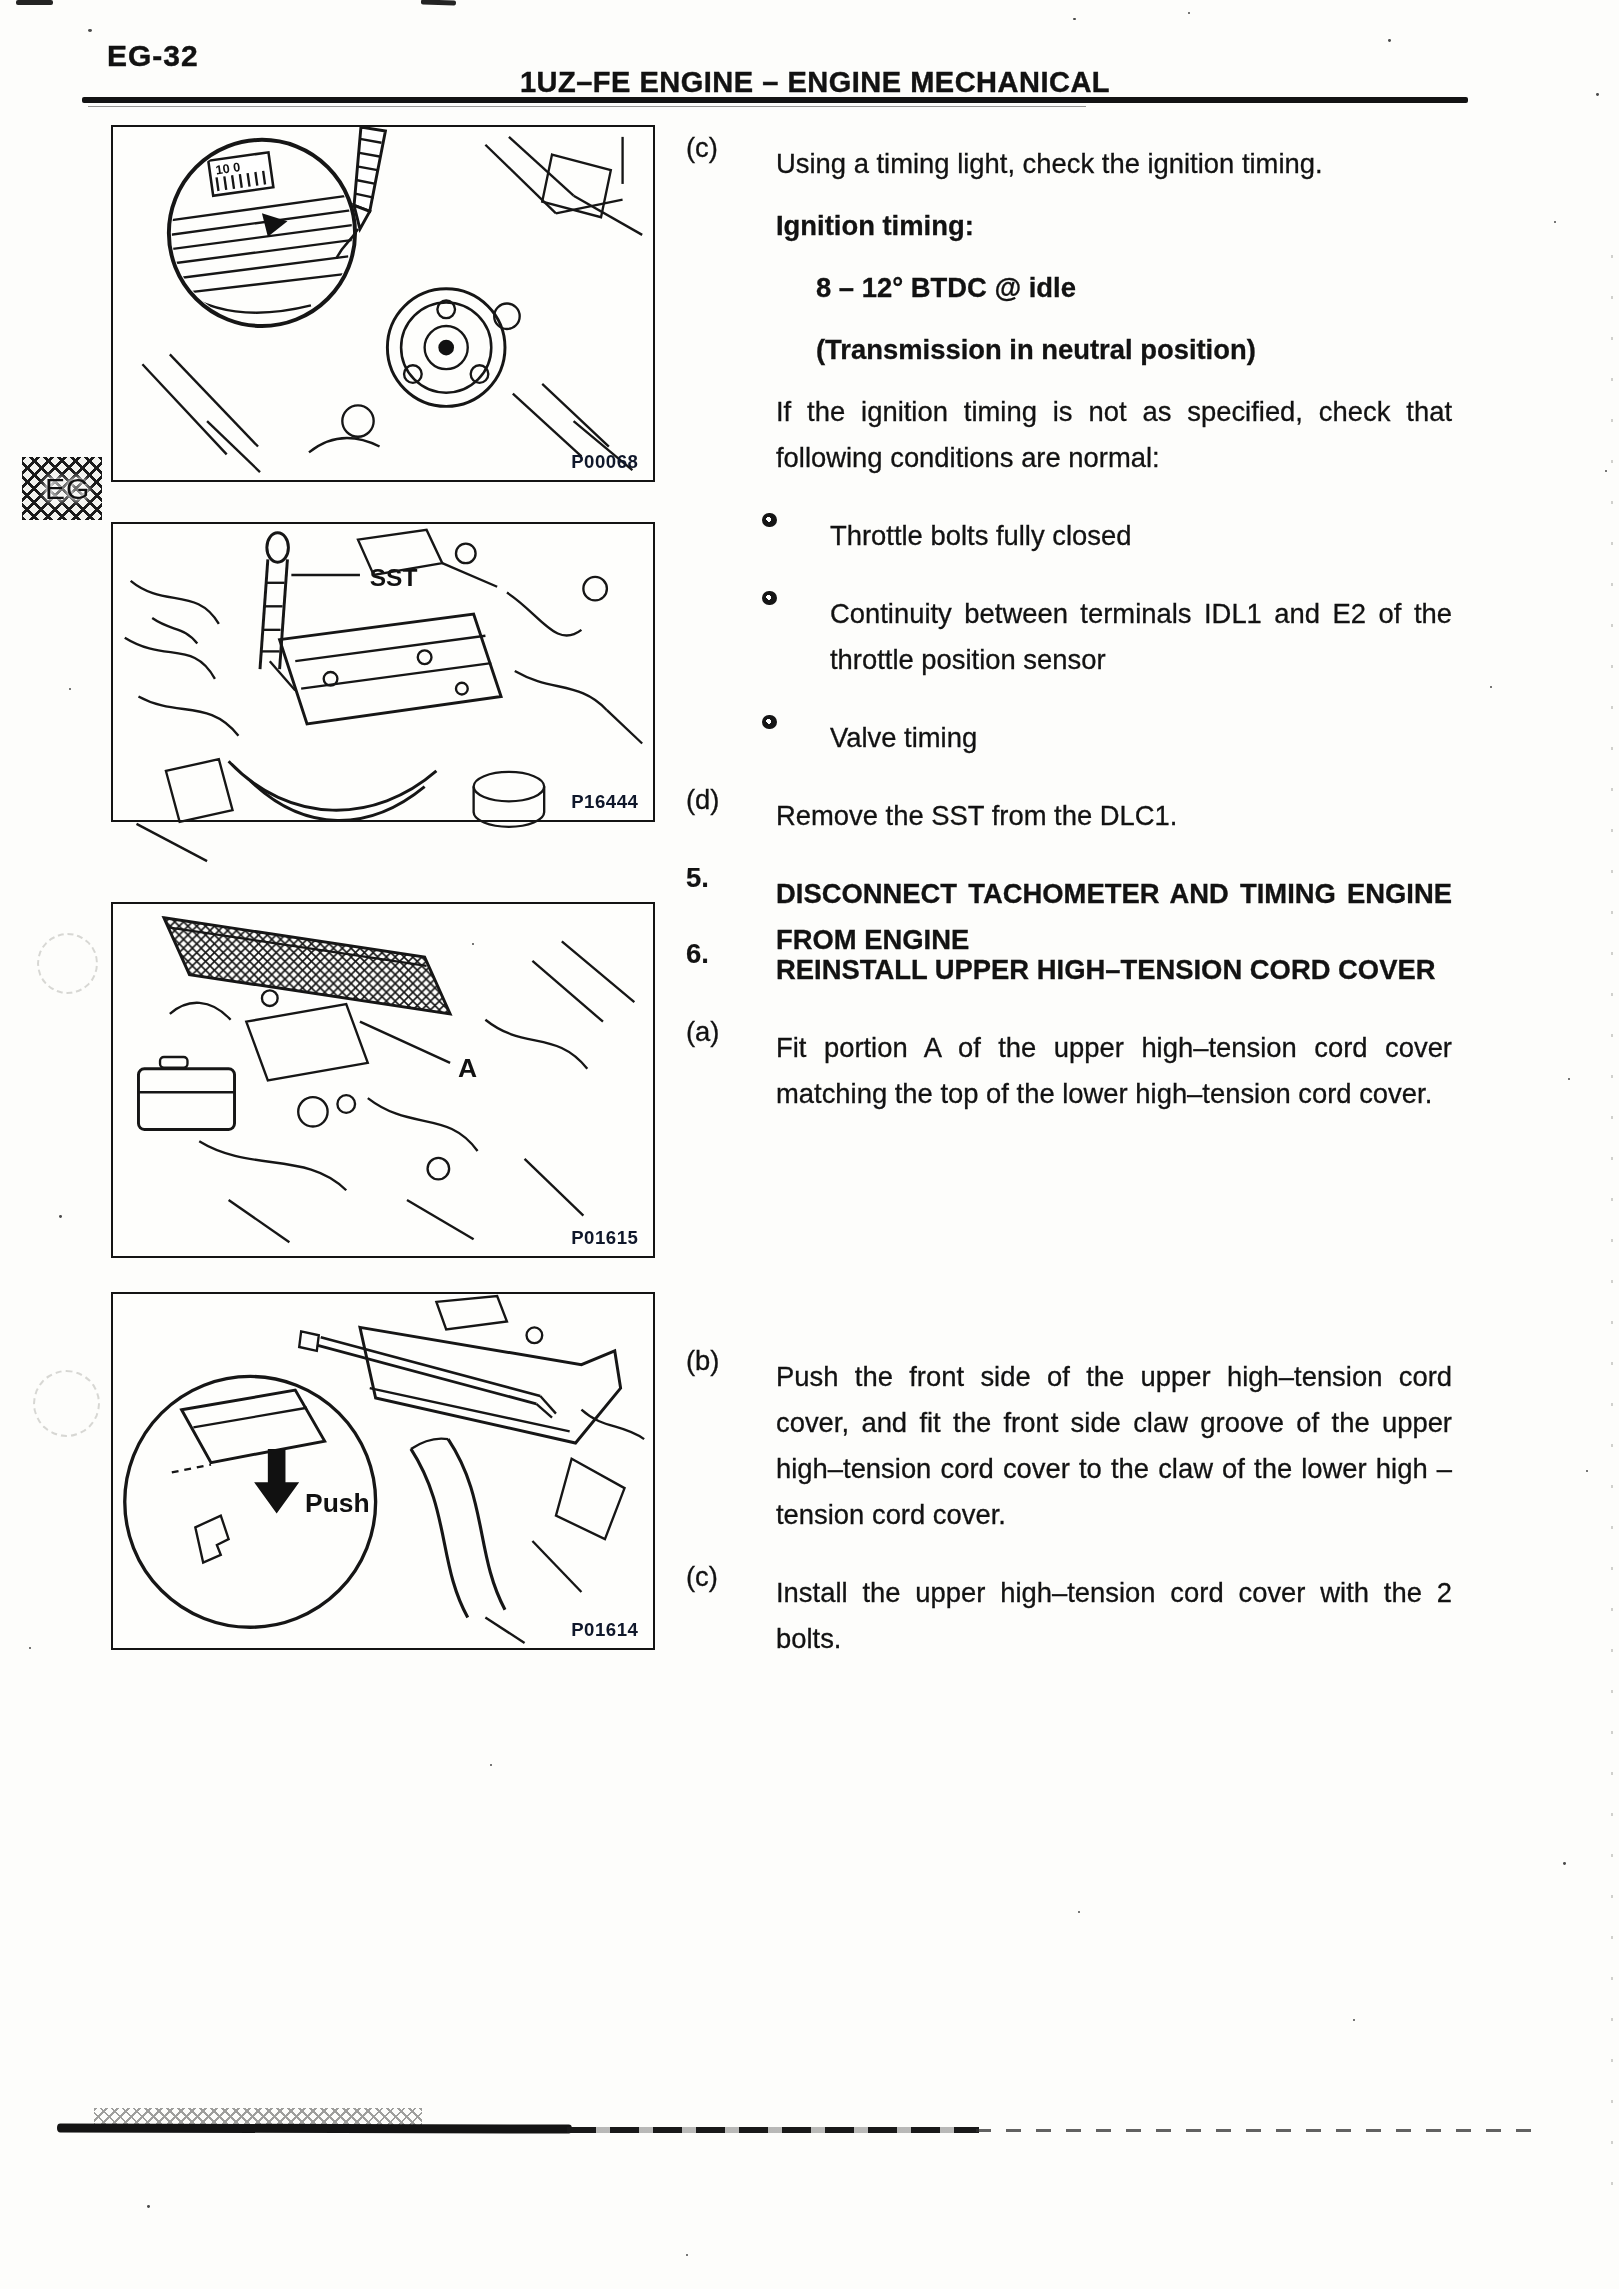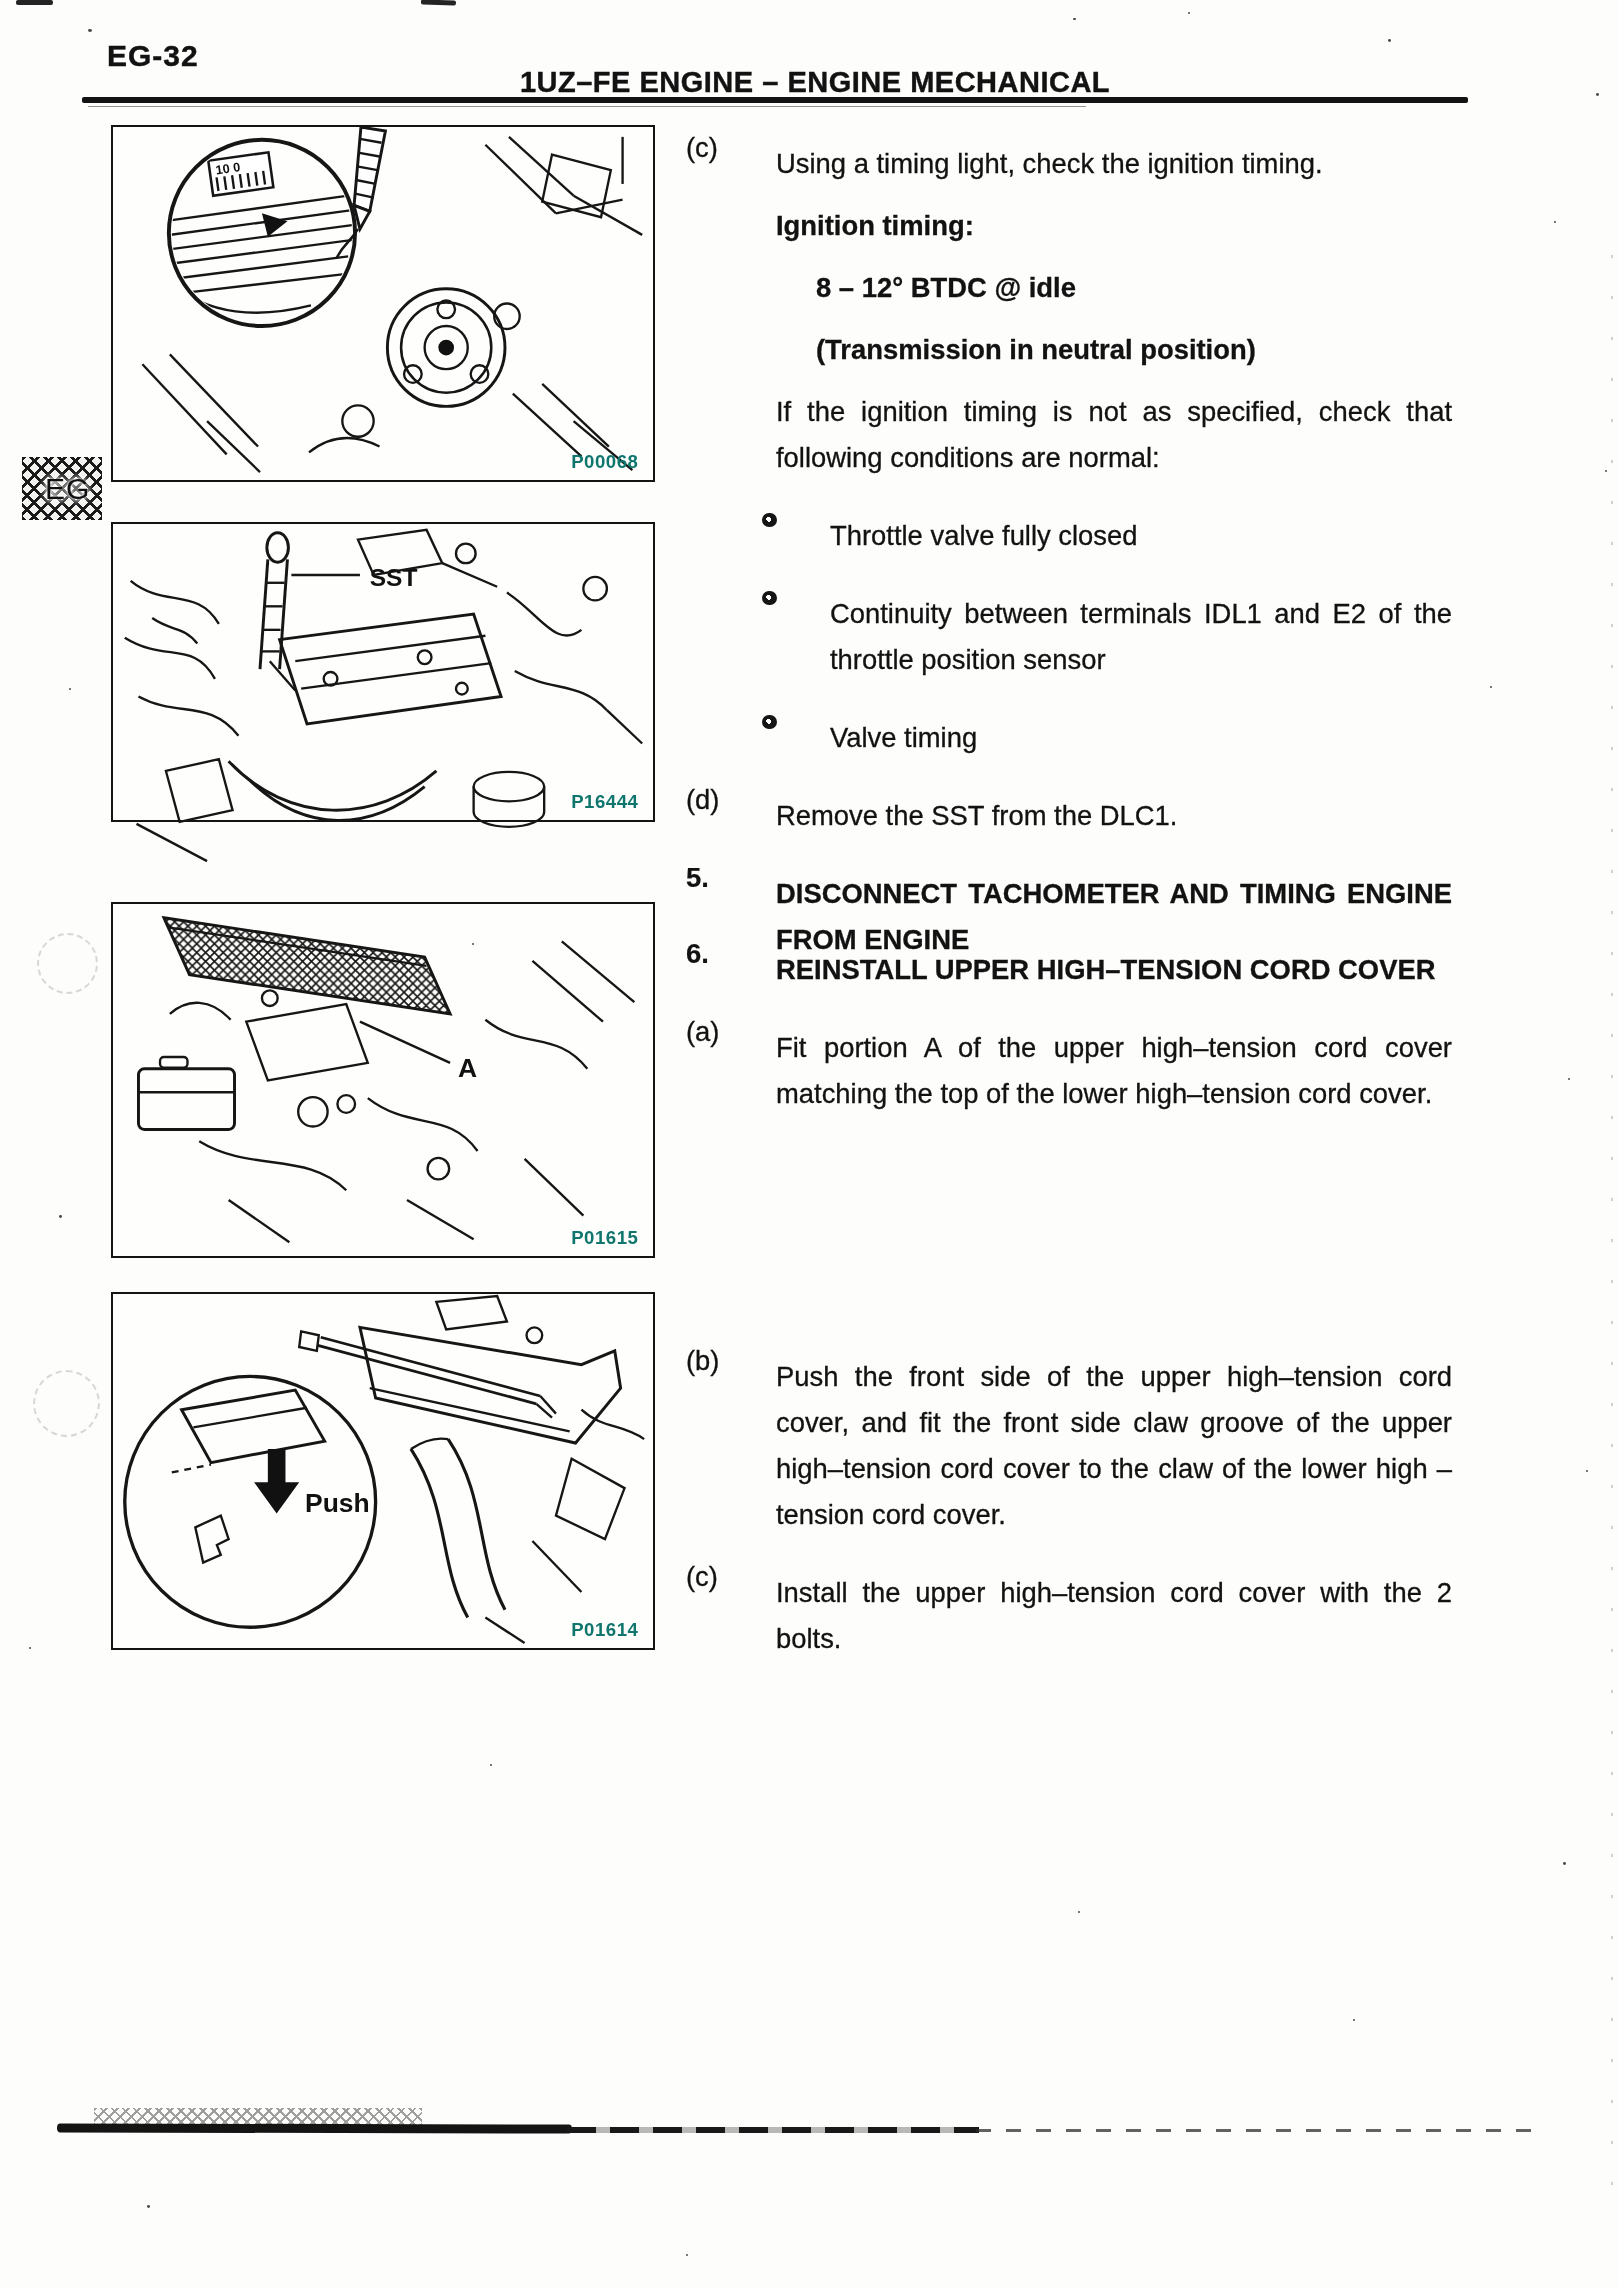--- a/index.html
+++ b/index.html
@@ -44,21 +44,21 @@
     margin-left:12px;
   }
   
   .figure{
     position:absolute;left:111px;width:544px;
     border:2.9px solid #141414;background:#fefefc;box-sizing:border-box;
   }
   .figure svg{position:absolute;left:0;top:0;}
   .fig-code{
     position:absolute;right:14.7px;bottom:6.9px;
-    font-size:18.6px;font-weight:700;letter-spacing:0.5px;color:#0f766e;
+    font-size:18.6px;font-weight:700;letter-spacing:0.5px;color:#0f172a;
   }
   svg text{font-family:"Liberation Sans",sans-serif;fill:#111;}
   
   .text-col{position:absolute;left:686px;width:784px;}
   .tblock{position:absolute;left:0;width:784px;}
   .tblock p{margin:16px;font-size:27.4px;line-height:46px;-webkit-text-stroke:0.3px #121212;}
   .step{display:flex;align-items:flex-start;}
   .marker{
     width:74px;flex:none;font-size:27.4px;line-height:46px;
     -webkit-text-stroke:0.3px #121212;
@@ -309,21 +309,21 @@
       <div class="step">
         <span class="marker">(c)</span>
         <div class="sbody">
           <p class="just">Using a timing light, check the ignition timing.</p>
           <p class="bold">Ignition timing:</p>
           <p class="bold ind">8 – 12° BTDC @ idle</p>
           <p class="bold ind">(Transmission in neutral position)</p>
           <p class="just">If the ignition timing is not as specified, check that following conditions are normal:</p>
           <div class="bullet">
             <span class="dot"></span>
-            <p class="just">Throttle valve fully closed</p>
+            <p class="just">Throttle bolts fully closed</p>
           </div>
           <div class="bullet">
             <span class="dot"></span>
             <p class="just">Continuity between terminals IDL1 and E2 of the throttle position sensor</p>
           </div>
           <div class="bullet">
             <span class="dot"></span>
             <p class="just">Valve timing</p>
           </div>
         </div>

